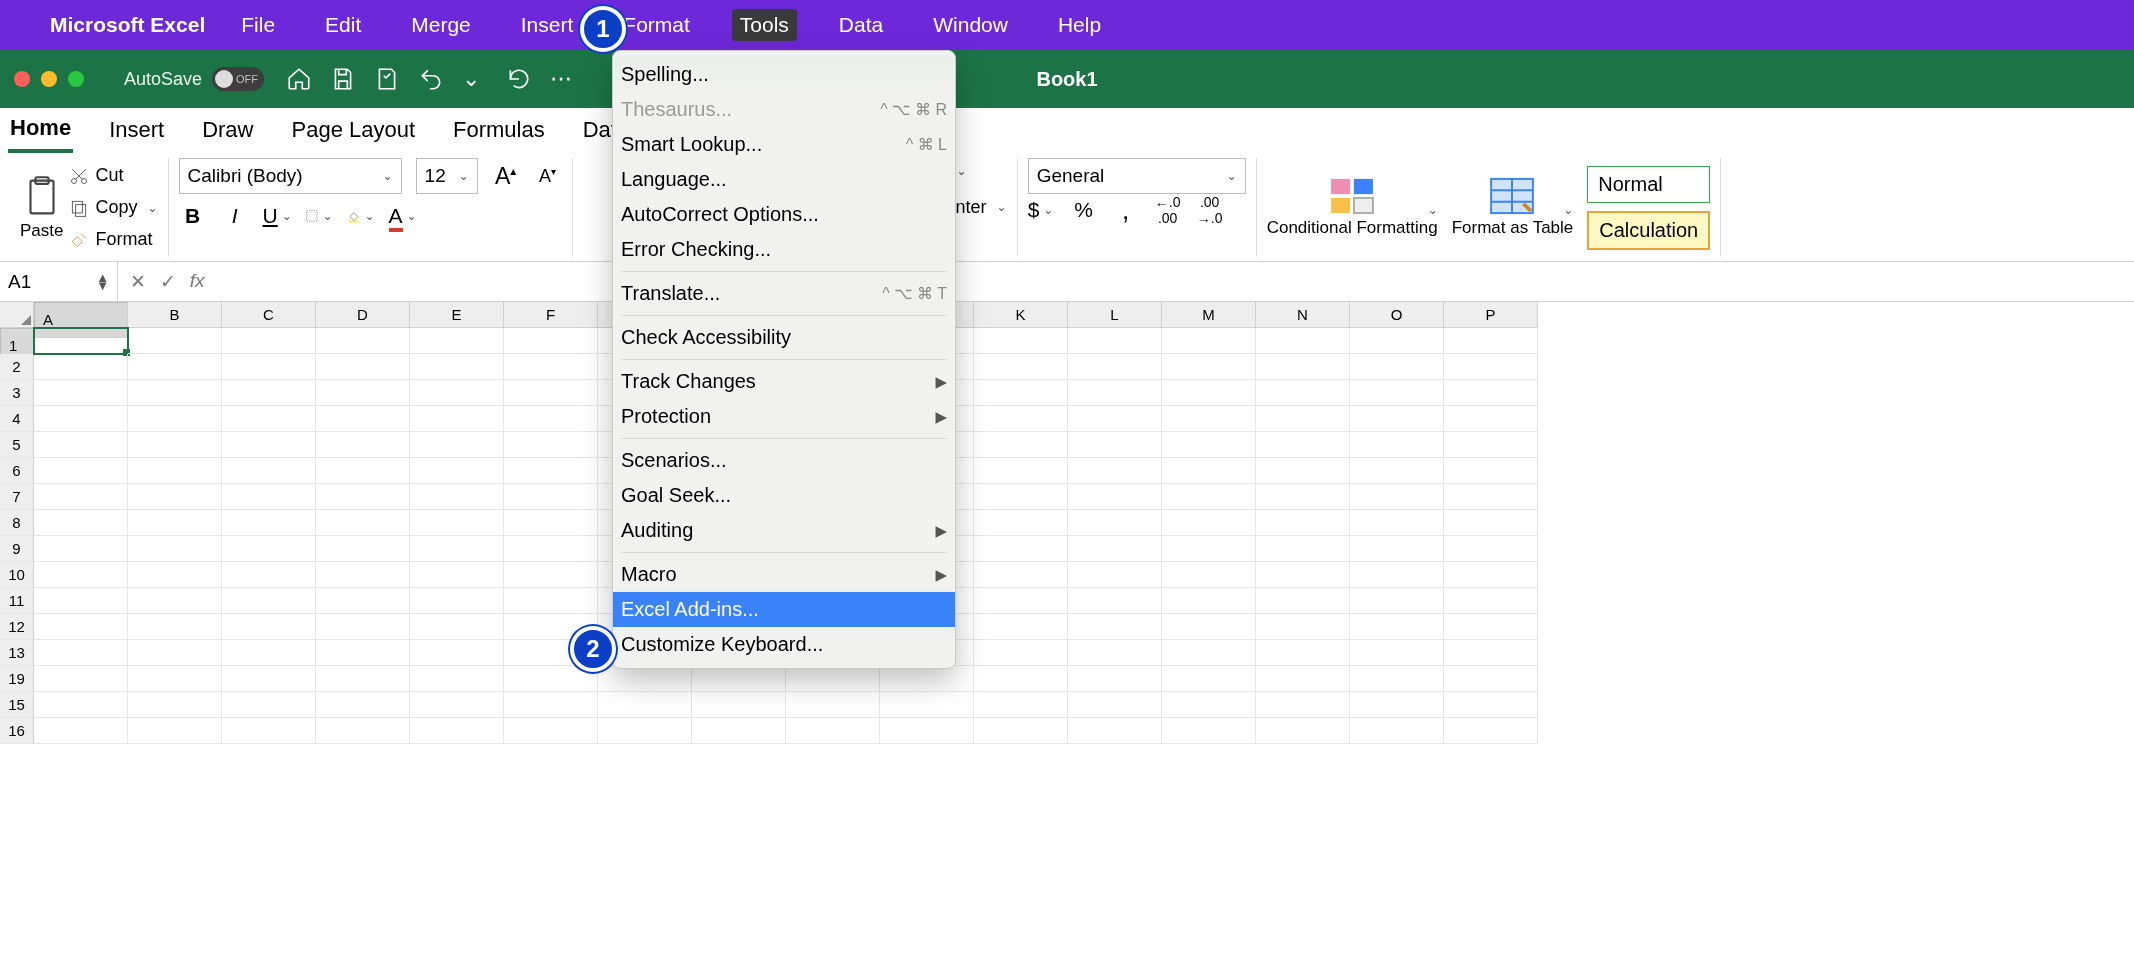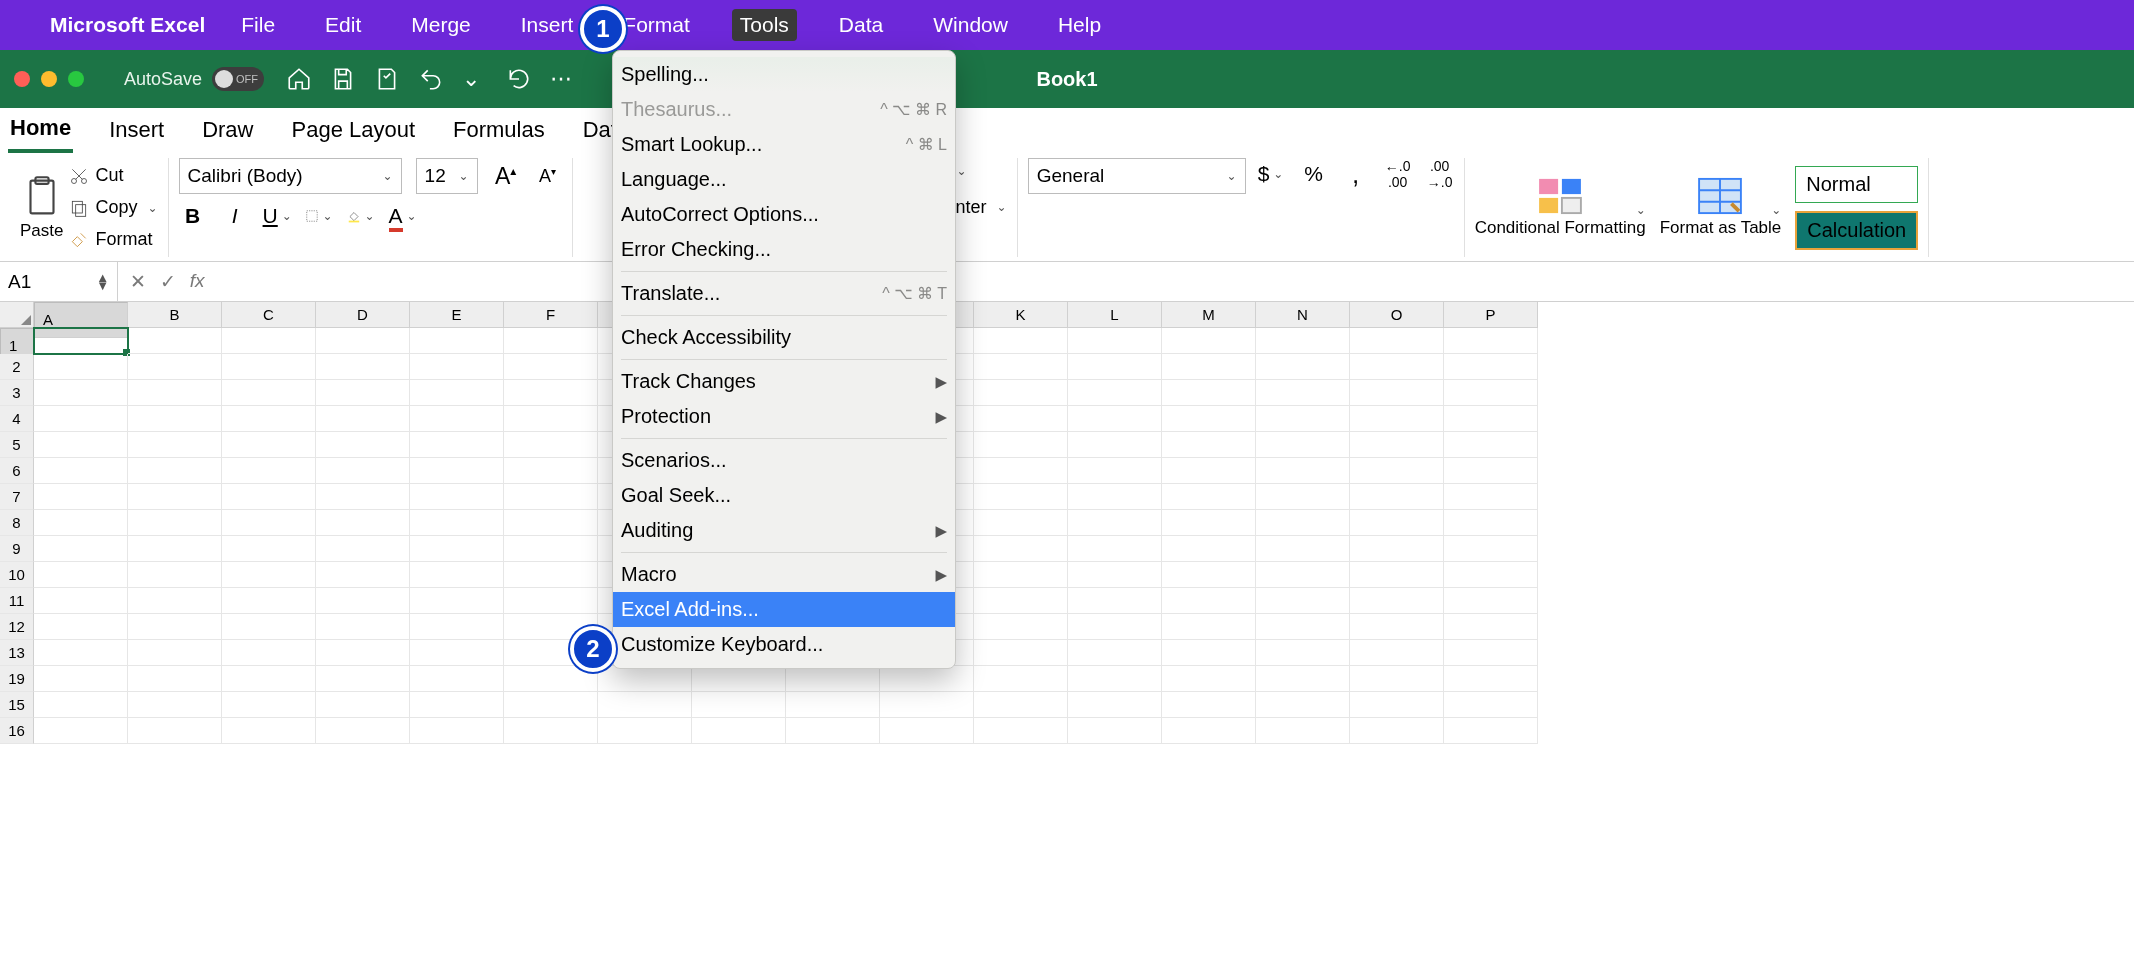--- a/index.html
+++ b/index.html
@@ -40,21 +40,21 @@
 .clip-col .row { display:flex; align-items:center; gap:6px; font-size:18px; }
 .sel { border:1px solid #bcbcbc; height:36px; display:flex; align-items:center; padding:0 8px; font-size:19px; background:#fff;}
 .fontname { width: 223px; justify-content:space-between; }
 .fontsize { width: 62px; justify-content:space-between; }
 .btnrow { display:flex; align-items:center; gap: 14px; }
 .ibtn { width:28px; text-align:center; font-size:21px; }
 .split { display:flex; align-items:center; }
 .caret { font-size:12px; margin-left:4px; color:#555; }
 .numfmt { width: 218px; justify-content:space-between; }
 .bigicon { width:46px; height:38px; }
-.calc-badge { border:2px solid #e8a23a; background:#0f766e; padding:6px 10px; font-size:20px; }
+.calc-badge { border:2px solid #e8a23a; background:#fef9c3; padding:6px 10px; font-size:20px; }
 .normal-badge { border:1px solid #33a852; padding:6px 10px; font-size:20px; }
 
 
 .formula-bar { height:40px; display:flex; align-items:center; border-bottom:1px solid #d0d0d0; }
 .name-box { width:118px; height:100%; border-right:1px solid #d0d0d0; display:flex; align-items:center; justify-content:space-between; padding:0 8px; font-size:19px; }
 .name-box .spinner { font-size:13px; line-height:0.6; color:#555; }
 .fb-icons { display:flex; gap:14px; padding:0 12px; color:#7a7a7a; font-size:19px; }
 .fx { font-style:italic; }
 
 
@@ -229,21 +229,21 @@
     <div class="row" style="display:flex;align-items:center;gap:6px;">
       <span>xt</span>
         <span class="caret">⌄</span>
     </div>
     <div class="row" style="display:flex;align-items:center;gap:6px;">
       <span>Center</span>
         <span class="caret">⌄</span>
     </div>
   </div>
 
-  <div class="group" style="flex-direction:row; align-items:flex-start; gap:12px;">
+  <div class="group" style="flex-direction:column; align-items:flex-start; gap:0;">
     <div class="sel numfmt">
         <span>General</span>
         <span class="caret">⌄</span>
       </div>
     <div class="btnrow">
       <span class="ibtn split">$<span class="caret">⌄</span></span>
       <span class="ibtn">%</span>
       <span class="ibtn" style="font-size:26px;">,</span>
       <span class="ibtn" style="font-size:14px;">←.0<br>.00</span>
       <span class="ibtn" style="font-size:14px;">.00<br>→.0</span>

